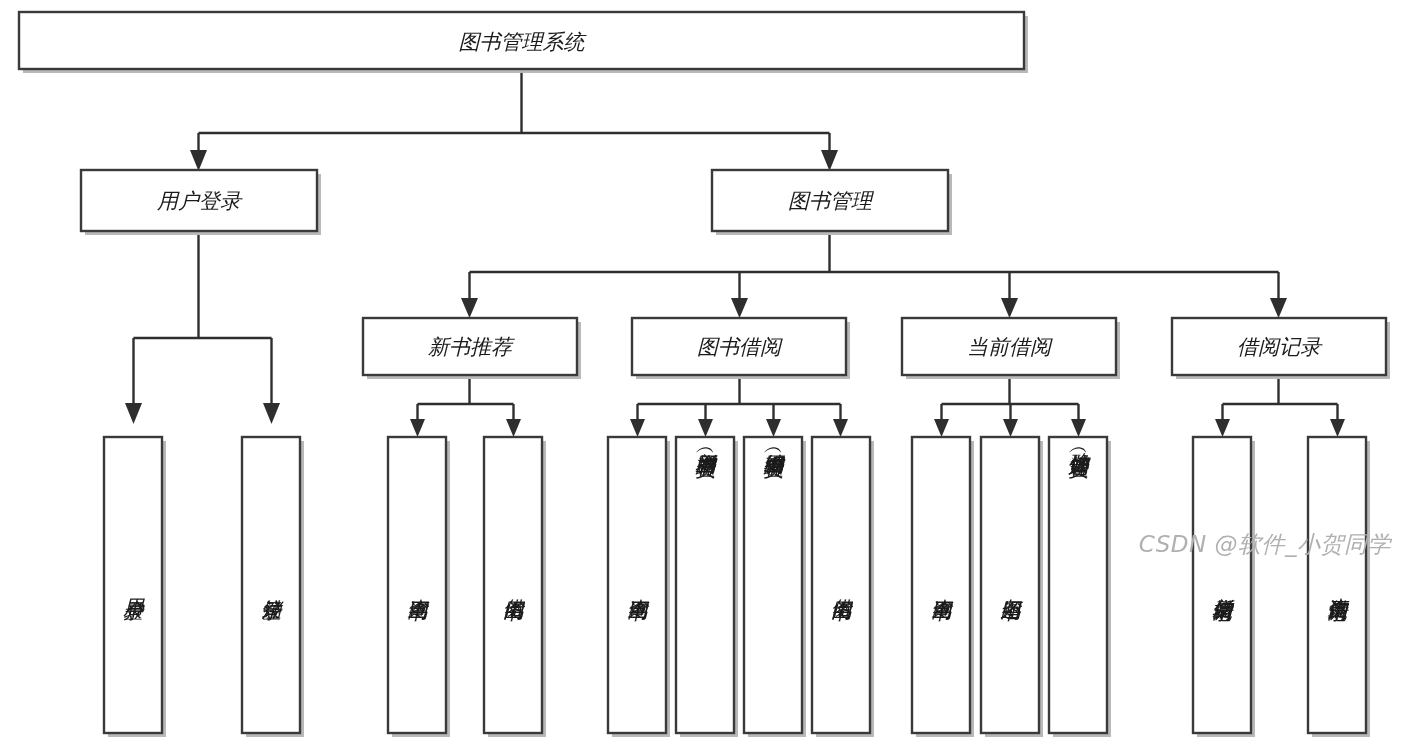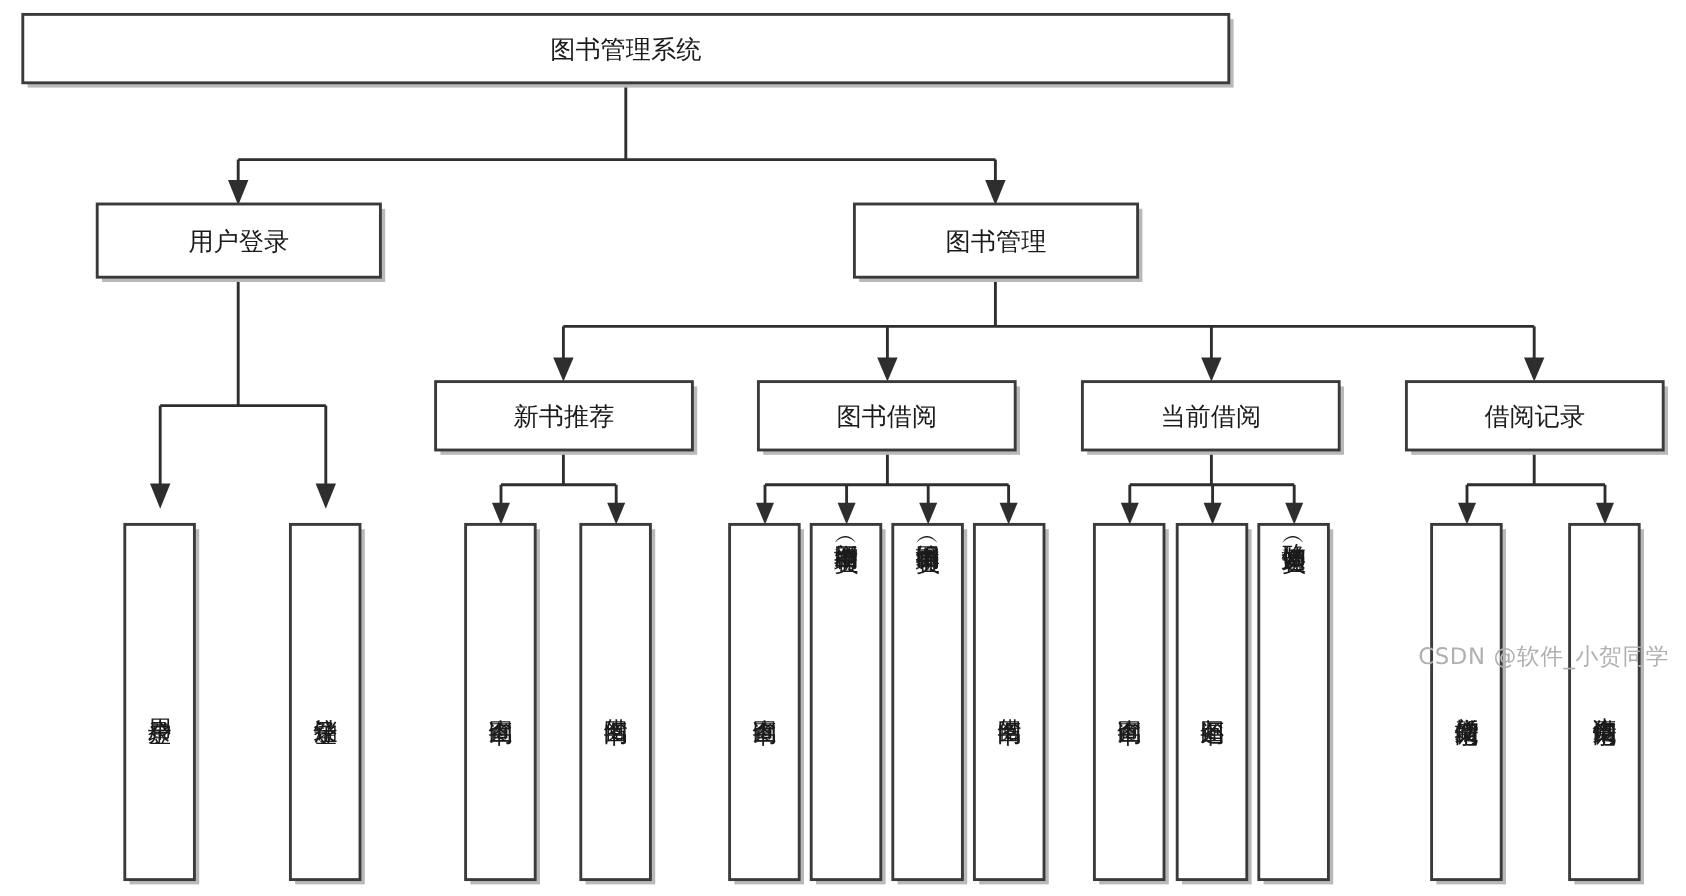--- a/index.html
+++ b/index.html
@@ -12,20 +12,21 @@
     width: 1405px;
     height: 747px;
     overflow: hidden;
     font-family: "DejaVu Sans", "Liberation Sans", sans-serif;
   }
   #diagram-root {
     position: relative;
     width: 1405px;
     height: 566px;
     background: #ffffff;
+    font-style: italic;
   }
   svg#tree-svg {
     position: absolute;
     left: 0;
     top: 0;
     width: 1405px;
     height: 747px;
     display: block;
   }
   .node-box {
@@ -71,21 +72,21 @@
     text-orientation: upright;
     letter-spacing: 1px;
     text-align: center;
     white-space: nowrap;
   }
   .watermark {
     position: absolute;
     right: 14px;
     bottom: 6px;
     font-family: "DejaVu Sans", "Liberation Sans", sans-serif;
-    font-size: 19px;
+    font-size: 23px;
     color: #b0b0b0;
     letter-spacing: 0.5px;
     user-select: none;
     white-space: nowrap;
   }
 </style>
 </head>
 <body>
 
 <div id="diagram-root">

